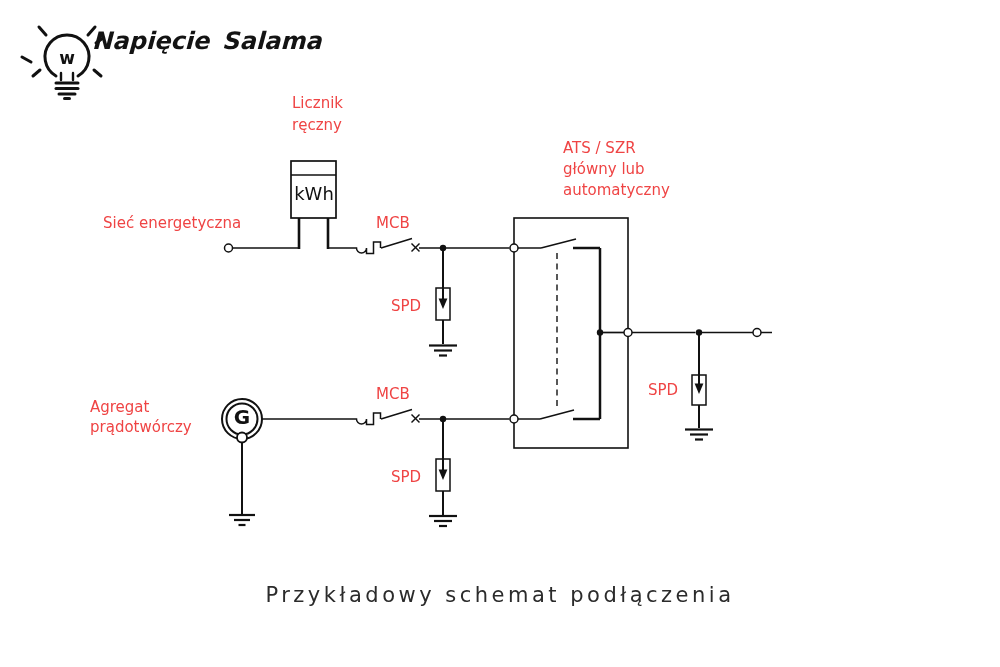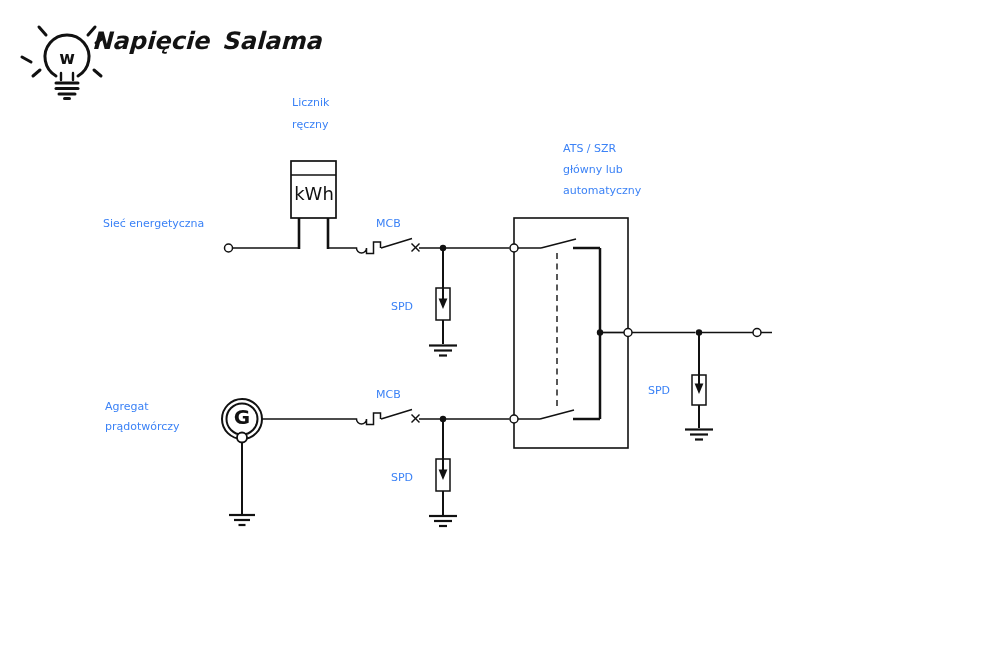--- a/index.html
+++ b/index.html
@@ -1,20 +1,20 @@
 <!DOCTYPE html>
 <html><head>
 <meta charset="utf-8">
 <style>
   html,body{margin:0;padding:0;background:#fff;}
   body{width:1000px;height:667px;position:relative;overflow:hidden;
        font-family:"DejaVu Sans",sans-serif;color:#111;}
   .canvas{position:absolute;left:0;top:0;width:1000px;height:667px;}
   svg{position:absolute;left:0;top:0;}
-  .lbl{position:absolute;font-size:11px;line-height:21px;color:#3b82f6;white-space:nowrap;}
+  .lbl{position:absolute;font-size:15px;line-height:21px;color:#ef4444;white-space:nowrap;}
   .lbl span{display:block;}
   .kwh{position:absolute;left:291px;top:184px;width:46px;text-align:center;
        font-size:18px;line-height:20px;}
   .gsym{position:absolute;left:222px;top:405px;width:40px;text-align:center;
         font-size:20px;font-weight:bold;line-height:24px;}
   .logo-text{position:absolute;left:94px;top:30px;font-size:24px;line-height:23px;
              font-style:italic;font-weight:700;transform:skewX(-4deg);color:#131313;}
   .logo-text .l2{margin-left:5px;}
   .caption{position:absolute;left:0;top:581px;width:1000px;text-align:center;
            font-size:21px;line-height:28px;letter-spacing:3.5px;color:#2b2b2b;}
@@ -191,33 +191,34 @@
   <span>ATS / SZR</span>
   <span>główny lub</span>
   <span>automatyczny</span>
 </div>
 
 
 <div class="lbl" style="left:648px;top:380px;">
   <span>SPD</span>
 </div>
 
-<div class="lbl" style="left:105px;top:397px;line-height:20px;">
+<div class="lbl" style="left:90px;top:397px;line-height:20px;">
   <span>Agregat</span>
   <span>prądotwórczy</span>
 </div>
 
 <div class="gsym">
   <span>G</span>
 </div>
 
 <div class="lbl" style="left:376px;top:384px;">
   <span>MCB</span>
 </div>
 
 <div class="lbl" style="left:391px;top:467px;">
   <span>SPD</span>
 </div>
 
 <div class="caption">
+  <span>Przykładowy schemat podłączenia</span>
 </div>
 
 </div>
 
 </body></html>

